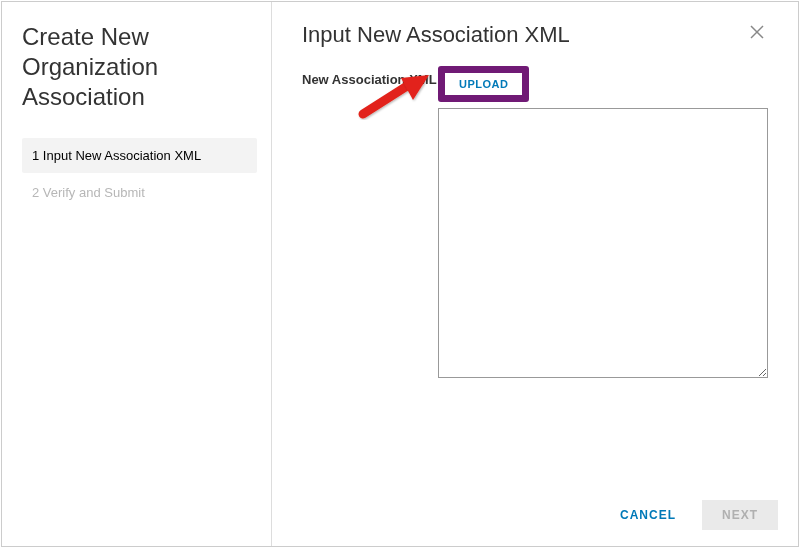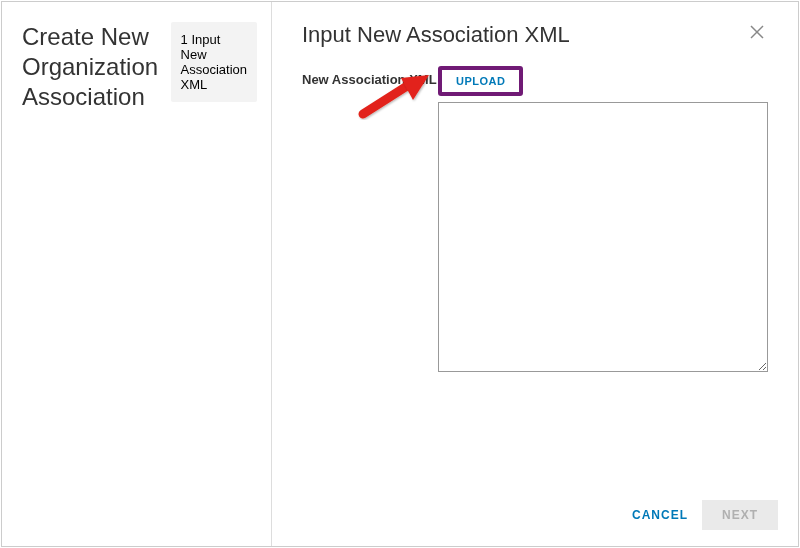--- a/index.html
+++ b/index.html
@@ -21,20 +21,21 @@
       margin: 1px;
       display: flex;
       position: relative;
       background: #fff;
     }
     .sidebar {
       width: 270px;
       border-right: 1px solid #ddd;
       padding: 20px 14px 20px 20px;
       display: flex;
+      flex-direction: column;
     }
     .sidebar-title {
       font-size: 24px;
       font-weight: 300;
       color: #333;
       line-height: 1.25;
       margin-bottom: 26px;
     }
     .steps {
       list-style: none;
@@ -91,21 +92,21 @@
       font-weight: 600;
       color: #333;
       width: 136px;
       padding-top: 6px;
     }
     .form-field {
       flex: 1;
     }
     .upload-btn {
       display: inline-block;
-      border: 4px solid #701a75;
+      border: 7px solid #701a75;
       color: #0079b8;
       background: #fff;
       font-size: 11px;
       font-weight: 600;
       letter-spacing: 0.5px;
       padding: 5px 14px;
       border-radius: 3px;
       cursor: pointer;
       margin-bottom: 6px;
     }
@@ -119,20 +120,21 @@
       font-size: 13px;
       padding: 4px;
       outline: none;
     }
     .footer {
       border-top: 1px solid transparent;
       padding: 14px 20px 16px 20px;
       display: flex;
       justify-content: flex-end;
       align-items: center;
+      gap: 12px;
     }
     .btn-cancel {
       color: #0079b8;
       background: transparent;
       border: none;
       font-size: 12px;
       font-weight: 600;
       letter-spacing: 1px;
       padding: 8px 14px;
       cursor: pointer;
@@ -158,20 +160,24 @@
 </head>
 <body>
 
 <div class="dialog">
   <aside class="sidebar">
     <h1 class="sidebar-title">Create New Organization Association</h1>
     <ul class="steps">
       <li class="step active">
         <span>1</span>
         <span>Input New Association XML</span>
+      </li>
+      <li class="step inactive">
+        <span>2</span>
+        <span>Verify and Submit</span>
       </li>
     </ul>
   </aside>
 
   <section class="main">
     <div class="main-header">
       <h2 class="main-title">Input New Association XML</h2>
       <span class="close-icon">
         <svg width="14" height="14" viewBox="0 0 14 14">
             <line x1="1" y1="1" x2="13" y2="13" stroke="#888" stroke-width="1.5"></line>

